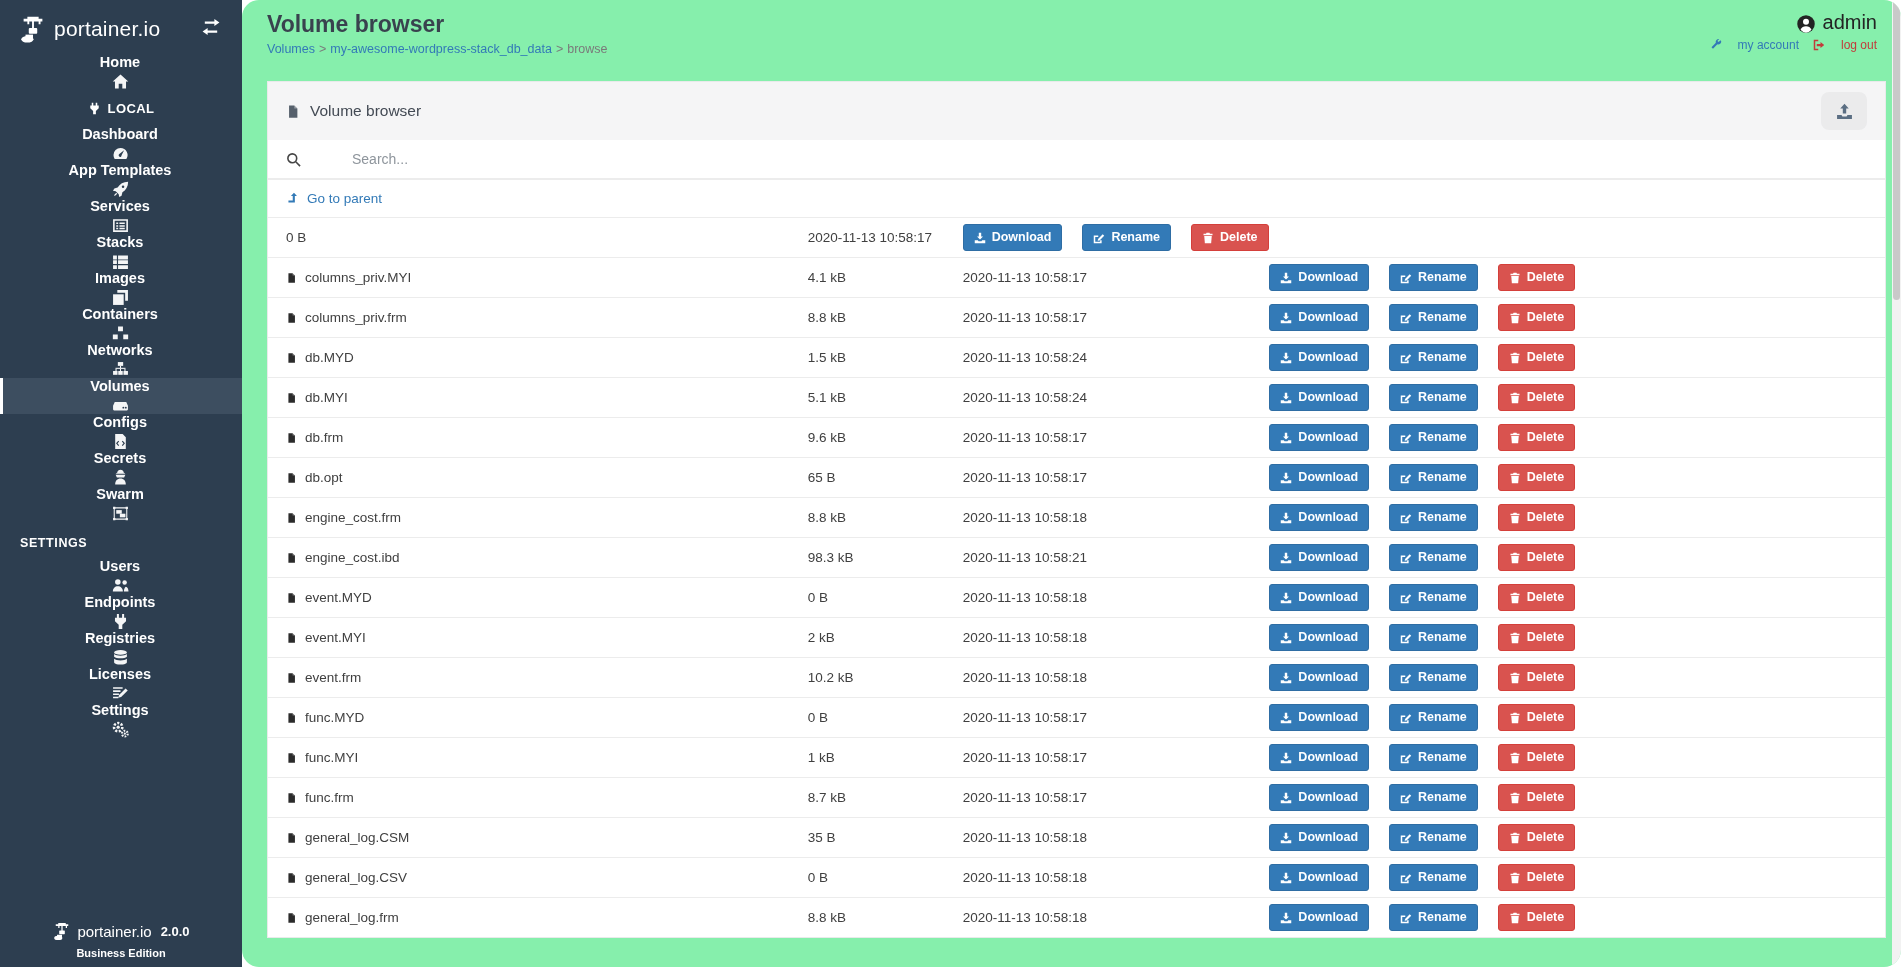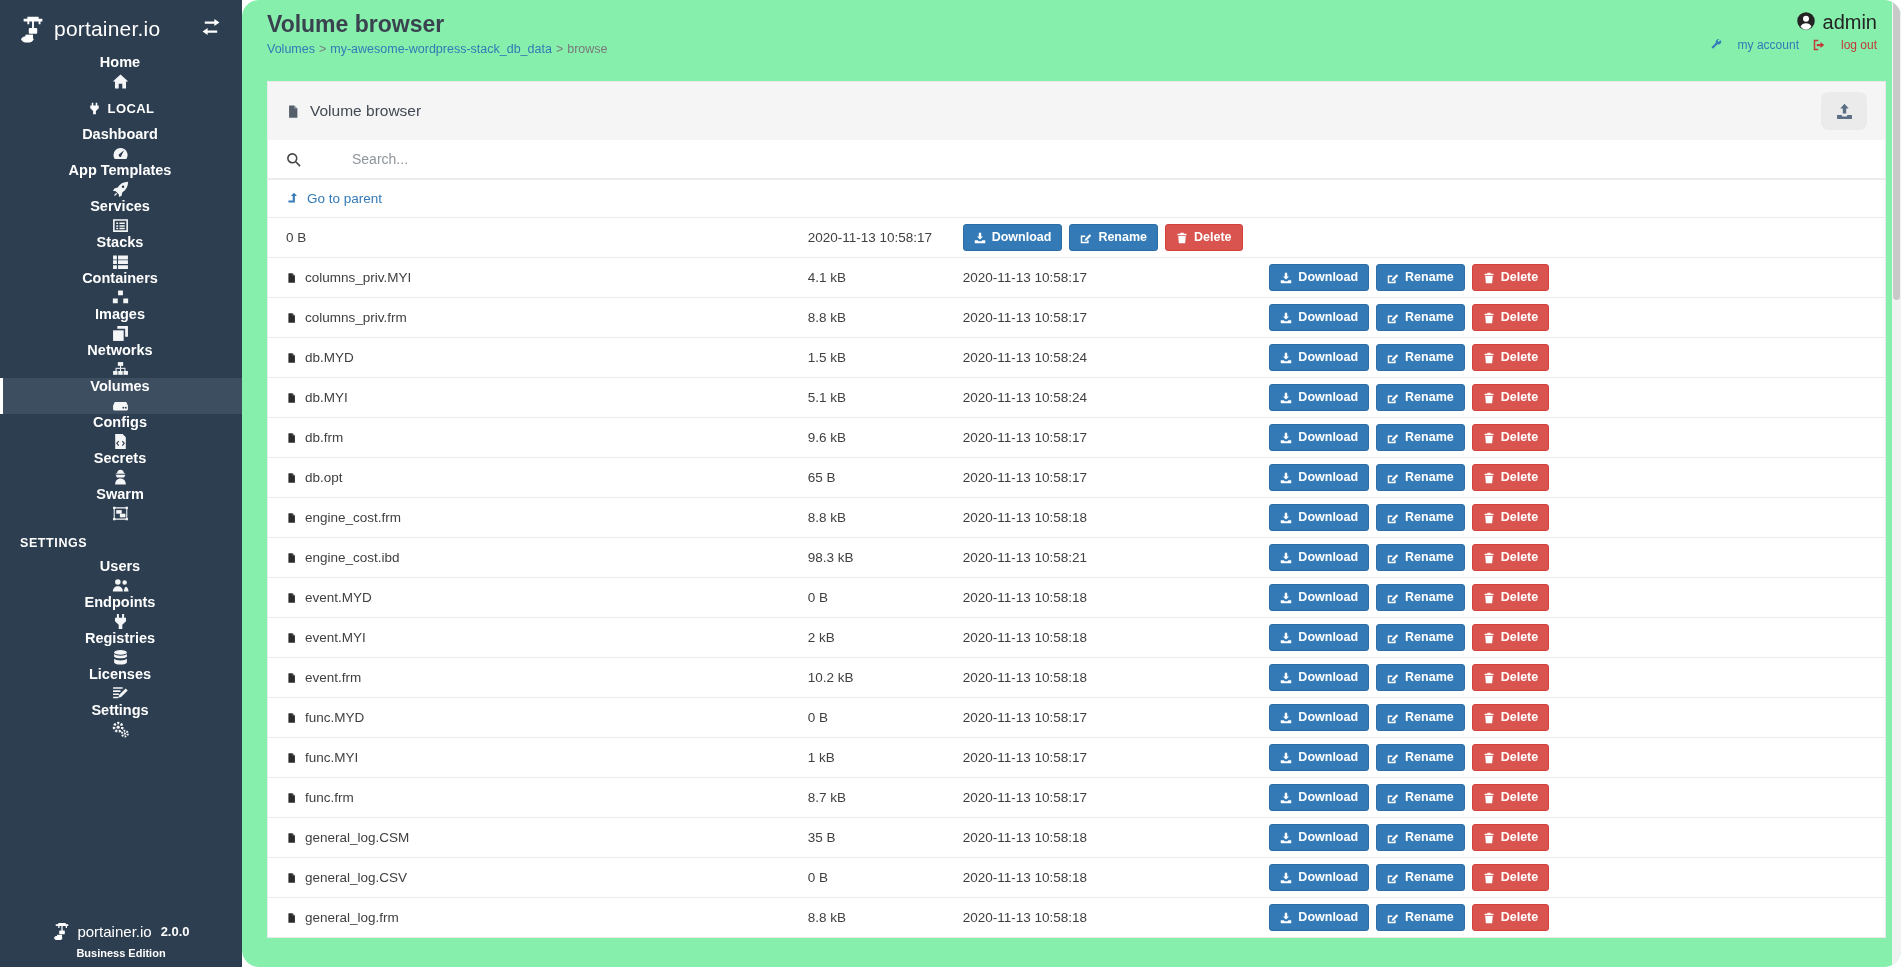--- a/index.html
+++ b/index.html
@@ -39,21 +39,21 @@
   .footer-edition { font-size:11px; font-weight:700; margin-top:6px; }
 
   
   #main { flex:1; height:100%; background:#86efac; position:relative; overflow:hidden;border-radius:17px; }
   #topbar { display:flex; justify-content:space-between; align-items:flex-start; padding:11px 24px 0 25px; height:67px; }
   .page-title { font-size:23px; font-weight:700; color:#39424e; }
   .breadcrumb { font-size:12.5px; margin-top:4px; color:#7a7a7a; }
   .breadcrumb a { color:var(--accent); text-decoration:none; cursor:pointer; }
   .crumb-sep { margin:0 4px; color:#7a7a7a; }
   .user-zone { display:flex; flex-direction:column; align-items:flex-end; }
-  .user-row { display:flex; align-items:flex-start; gap:7px; font-size:20px; font-weight:500; color:#232323; }
+  .user-row { display:flex; align-items:flex-end; gap:7px; font-size:20px; font-weight:500; color:#232323; }
   .user-row .icon { width:20px; height:20px; color:#232323; }
   .user-links { display:flex; gap:14px; margin-top:4px; font-size:12px; }
   .user-links a { display:inline-flex; align-items:center; gap:16px; cursor:pointer; }
   .link-account { color:var(--accent); }
   .link-logout { color:#c23b3b; }
   .user-links .icon { width:12px; height:12px; }
 
   
   #widget { margin:14px 15px 0 25px; border:1px solid #e9eaeb; background:#fff; }
   .widget-header {
@@ -76,21 +76,21 @@
   .trow { display:grid; grid-template-columns:33% 9.8% 19.4% 1fr; align-items:center; padding:0 18px; }
   .thead { height:37px; font-size:14px; font-weight:700; }
   .thead .th { color:var(--accent); cursor:pointer; }
   .thead .th.plain { color:#333; cursor:default; }
   .parent-row { height:38px; border-top:1px solid #ececec; }
   .parent-link { grid-column:1 / -1; display:inline-flex; align-items:center; gap:8px; color:var(--accent); font-size:13.5px; cursor:pointer; }
   .parent-link .icon { width:13px; height:13px; }
   .frow { height:40px; border-top:1px solid #ececec; font-size:13.5px; color:#404040; }
   .name-cell { display:flex; align-items:center; gap:8px; }
   .name-cell .icon { width:11px; height:14px; color:#2b2b2b; }
-  .actions-cell { display:flex; gap:7px; }
+  .actions-cell { display:flex; gap:20px; }
   .btn {
     display:inline-flex; align-items:center; gap:6px; border-radius:3px; cursor:pointer;
     font-family:inherit; font-size:12.5px; font-weight:700; color:#fff; padding:5px 10px; line-height:1.25;
   }
   .btn .icon { width:12px; height:12px; color:#fff; }
   .btn-primary { background:var(--accent); border:1px solid #2e6da4; }
   .btn-danger { background:var(--danger); border:1px solid #d43f3a; }
 
   
   #scrollbar { position:absolute; right:0; top:0; width:9px; height:100%; background:#f2f2f2; }
@@ -167,33 +167,33 @@
       </div>
       <div class="side-item">
         <span>Stacks</span>
         <span class="icon">
           <svg viewBox="0 0 16 16" fill="currentColor">
             <path d="M1 2.4h3.6V6H1zM5.7 2.4H15V6H5.7zM1 6.9h3.6v3.5H1zM5.7 6.9H15v3.5H5.7zM1 11.5h3.6V15H1zM5.7 11.5H15V15H5.7z"></path>
           </svg>
         </span>
       </div>
       <div class="side-item">
-        <span>Containers</span>
-        <span class="icon">
-          <svg viewBox="0 0 16 16" fill="currentColor">
-            <path d="M5.7 1.3h4.6v4.6H5.7zM.8 8.9h4.6v4.6H.8zM10.6 8.9h4.6v4.6h-4.6z"></path>
-          </svg>
-        </span>
-      </div>
-      <div class="side-item">
         <span>Images</span>
         <span class="icon">
           <svg viewBox="0 0 16 16" fill="currentColor">
             <path d="M5 1h10v10h-2.6V3.6H5z"></path>
             <path d="M1 5h10v10H1z"></path>
+          </svg>
+        </span>
+      </div>
+      <div class="side-item">
+        <span>Containers</span>
+        <span class="icon">
+          <svg viewBox="0 0 16 16" fill="currentColor">
+            <path d="M5.7 1.3h4.6v4.6H5.7zM.8 8.9h4.6v4.6H.8zM10.6 8.9h4.6v4.6h-4.6z"></path>
           </svg>
         </span>
       </div>
       <div class="side-item">
         <span>Networks</span>
         <span class="icon">
           <svg viewBox="0 0 16 16" fill="currentColor">
             <rect x="5.5" y="1" width="5" height="3.6"></rect>
             <rect x="7.5" y="4.6" width="1" height="2"></rect>
             <rect x="3.3" y="6.4" width="9.4" height="1"></rect>

